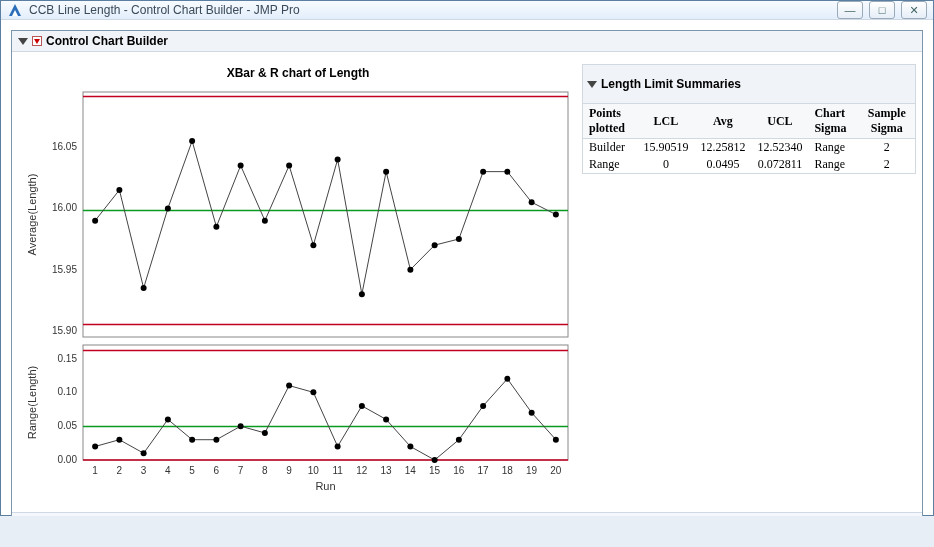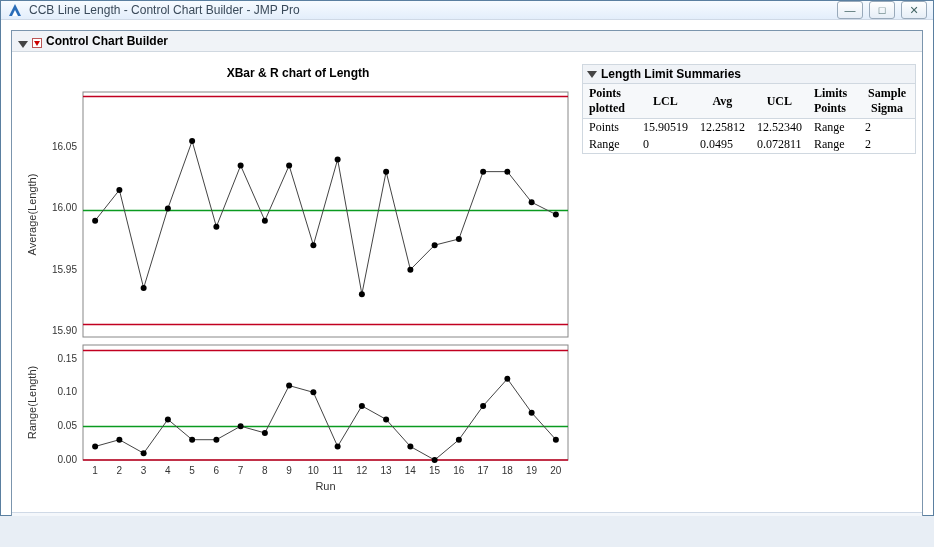--- a/index.html
+++ b/index.html
@@ -5,36 +5,36 @@
   * { box-sizing: border-box; }
   html, body { margin: 0; padding: 0; font-family: "Segoe UI", Arial, sans-serif; font-size: 12px; background: #e8eef5; }
   .window { width: 934px; height: 516px; background: #fff; border: 1px solid #5a7fa0; display: flex; flex-direction: column; }
   .titlebar { height: 28px; background: linear-gradient(#f7fbff,#e3eefb); display: flex; align-items: center; padding: 0 6px; border-bottom: 1px solid #cfd9e6; }
   .titlebar .jmp-logo { width: 16px; height: 16px; margin-right: 6px; display:inline-flex; align-items:center; justify-content:center; }
   .titlebar .title { color: #3a4a5a; flex: 1; }
   .win-btns { display: flex; gap: 6px; }
   .win-btn { width: 26px; height: 18px; border: 1px solid #9ab; background: linear-gradient(#fff,#e6eef7); border-radius: 3px; display:flex; align-items:center; justify-content:center; color:#466; cursor:pointer; font-size:11px; }
   .client { flex: 1; padding: 10px; display: flex; flex-direction: column; }
   .scrollpane { flex:1; border: 1px solid #7b95ad; background:#fff; display:flex; flex-direction:column; overflow:hidden; }
-  .panel-header { display:flex; align-items:flex-end; gap:4px; padding:3px 6px; background:#f0f3f7; border-bottom:1px solid #d0d8e0; font-weight:bold; }
+  .panel-header { display:flex; align-items:center; gap:4px; padding:3px 6px; background:#f0f3f7; border-bottom:1px solid #d0d8e0; font-weight:bold; }
   .tri { width:0; height:0; display:inline-block; }
   .tri.open { border-left:5px solid transparent; border-right:5px solid transparent; border-top:7px solid #444; }
   .tri.red { width:10px; height:10px; border:1px solid #b55; display:inline-flex; align-items:center; justify-content:center; background:#fff;}
   .tri.red::after { content:""; border-left:3px solid transparent; border-right:3px solid transparent; border-top:5px solid #c00; }
   .content { flex:1; display:flex; padding:4px 6px 6px 6px; overflow:auto;margin-top:8px; }
   .charts { width: 560px; }
   .chart-title { text-align:center; font-weight:bold; padding: 2px 0 6px 0; }
   .chart-box { position:relative; }
   svg { display:block; }
   .sidepane { flex:1; padding-left: 4px; }
-  .side-header { display:flex; align-items:center; gap:4px; font-weight:bold; background:#f0f3f7; border:1px solid #d0d8e0; border-bottom:none; padding:2px 4px; }
+  .side-header { display:flex; align-items:center; gap:4px; font-weight:bold; background:#f0f3f7; border:1px solid #d0d8e0; border-bottom:none; padding:12px 4px; }
   .summary-table { border:1px solid #d0d8e0; width:100%; border-collapse:collapse;font-family:Liberation Serif, serif; }
   .summary-table th { background:#f6f8fa; font-weight:bold; text-align:center; padding:2px 6px; border-bottom:1px solid #d0d8e0; }
   .summary-table th.left, .summary-table td.left { text-align:left; }
-  .summary-table td { text-align:left; padding:1px 6px; }
+  .summary-table td { text-align:center; padding:1px 6px; }
   .statusbar { height:20px; border-top:1px solid #cfd9e6; display:flex; justify-content:flex-end; align-items:center; gap:4px; padding:0 6px; background:#f4f7fb; }
   .sb-icon { width:16px; height:16px; display:inline-flex; align-items:center; justify-content:center; cursor:pointer; color:#557; }
   .axis-label { font-size:11px; fill:#333; }
   .tick { font-size:10px; fill:#333; }
   .datapath { stroke:#444; stroke-width:1; fill:none; }
   .pt { fill:#000; }
   .limit-ucl { stroke:#c10020; stroke-width:1.5; }
   .limit-lcl { stroke:#c10020; stroke-width:1.5; }
   .limit-avg { stroke:#0a9a20; stroke-width:1.5; }
 </style>
@@ -158,27 +158,27 @@
             <span class="tri open"></span>
             <span>Length Limit Summaries</span>
           </div>
           <table class="summary-table">
             <thead>
               <tr>
                 <th class="left">Points plotted</th>
                 <th>LCL</th>
                 <th>Avg</th>
                 <th>UCL</th>
-                <th class="left">Limits Points</th>
+                <th class="left">Chart Sigma</th>
                 <th>Sample Sigma</th>
               </tr>
             </thead>
             <tbody id="summary-body">
                 <tr>
-                  <td class="left">Points</td>
+                  <td class="left">Builder</td>
                   <td>15.90519</td>
                   <td>12.25812</td>
                   <td>12.52340</td>
                   <td class="left">Range</td>
                   <td>2</td>
                 </tr>
                 <tr>
                   <td class="left">Range</td>
                   <td>0</td>
                   <td>0.0495</td>

